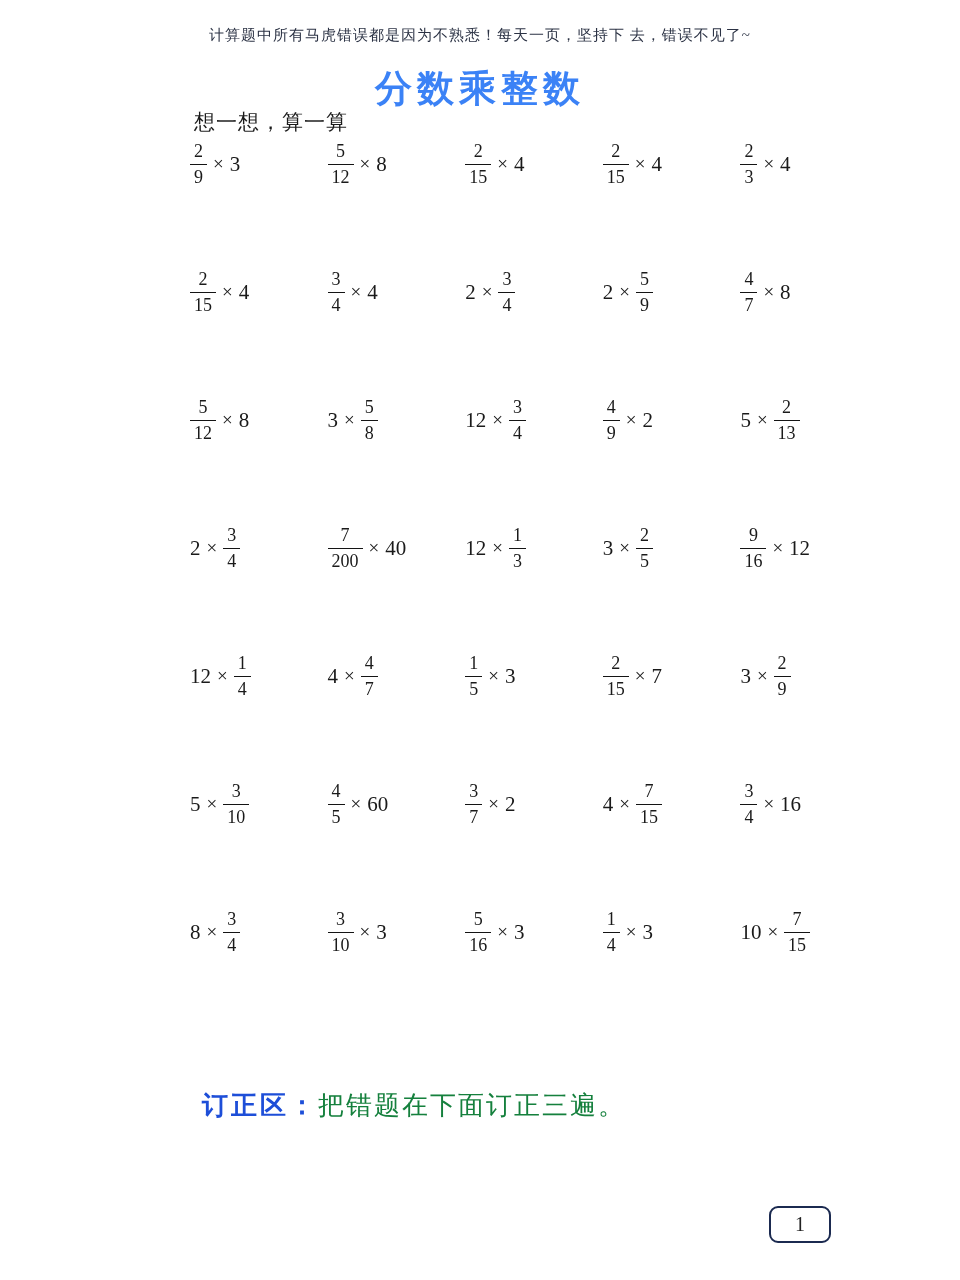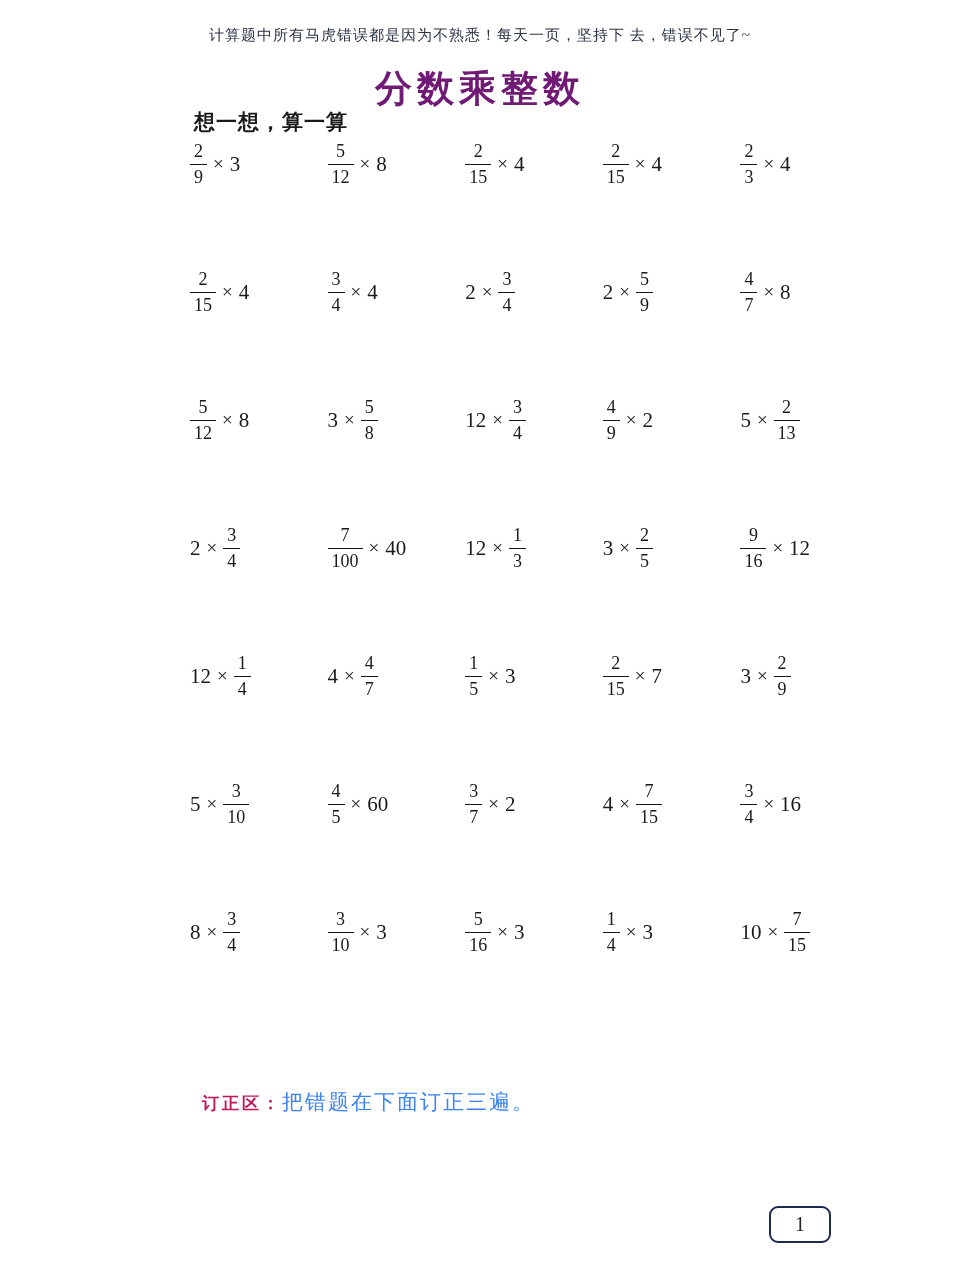--- a/index.html
+++ b/index.html
@@ -29,31 +29,30 @@
 
   .page-title {
     position: absolute;
     top: 64px;
     left: 0;
     width: 100%;
     text-align: center;
     font-size: 37px;
     font-weight: bold;
     letter-spacing: 5px;
-    color: #701a75;
+    color: #3b82f6;
   }
 
   .subtitle {
     position: absolute;
     top: 108px;
     left: 194px;
     font-size: 21px;
     letter-spacing: 1px;
     color: #1a1a1a;
-    font-weight: bold;
   }
 
   .problems-grid {
     position: absolute;
     top: 100px;
     left: 190px;
     width: 688px;
     display: grid;
     grid-template-columns: repeat(5, 1fr);
     grid-auto-rows: 128px;
@@ -98,30 +97,30 @@
     font-size: 21px;
   }
 
   .correction {
     position: absolute;
     top: 1088px;
     left: 202px;
     white-space: nowrap;
   }
   .correction-label {
-    font-size: 17px;
+    font-size: 26px;
     font-weight: bold;
     letter-spacing: 3px;
-    color: #be185d;
+    color: #1d4ed8;
     vertical-align: baseline;
   }
   .correction-text {
-    font-size: 21px;
+    font-size: 26px;
     letter-spacing: 2px;
-    color: #3b82f6;
+    color: #15803d;
     vertical-align: baseline;
   }
 
   .page-box {
     position: absolute;
     left: 769px;
     top: 1206px;
     width: 58px;
     height: 33px;
     border: 2.5px solid #1b2a50;
@@ -303,21 +302,21 @@
         <span class="frac">
           <span class="num">3</span>
           <span class="den">4</span>
         </span>
       </div>
     </div>
     <div class="problem-cell">
       <div class="problem">
         <span class="frac">
           <span class="num">7</span>
-          <span class="den">100</span>
+          <span class="den">200</span>
         </span>
         <span class="op">×</span>
         <span class="int">40</span>
       </div>
     </div>
     <div class="problem-cell">
       <div class="problem">
         <span class="int">12</span>
         <span class="op">×</span>
         <span class="frac">

